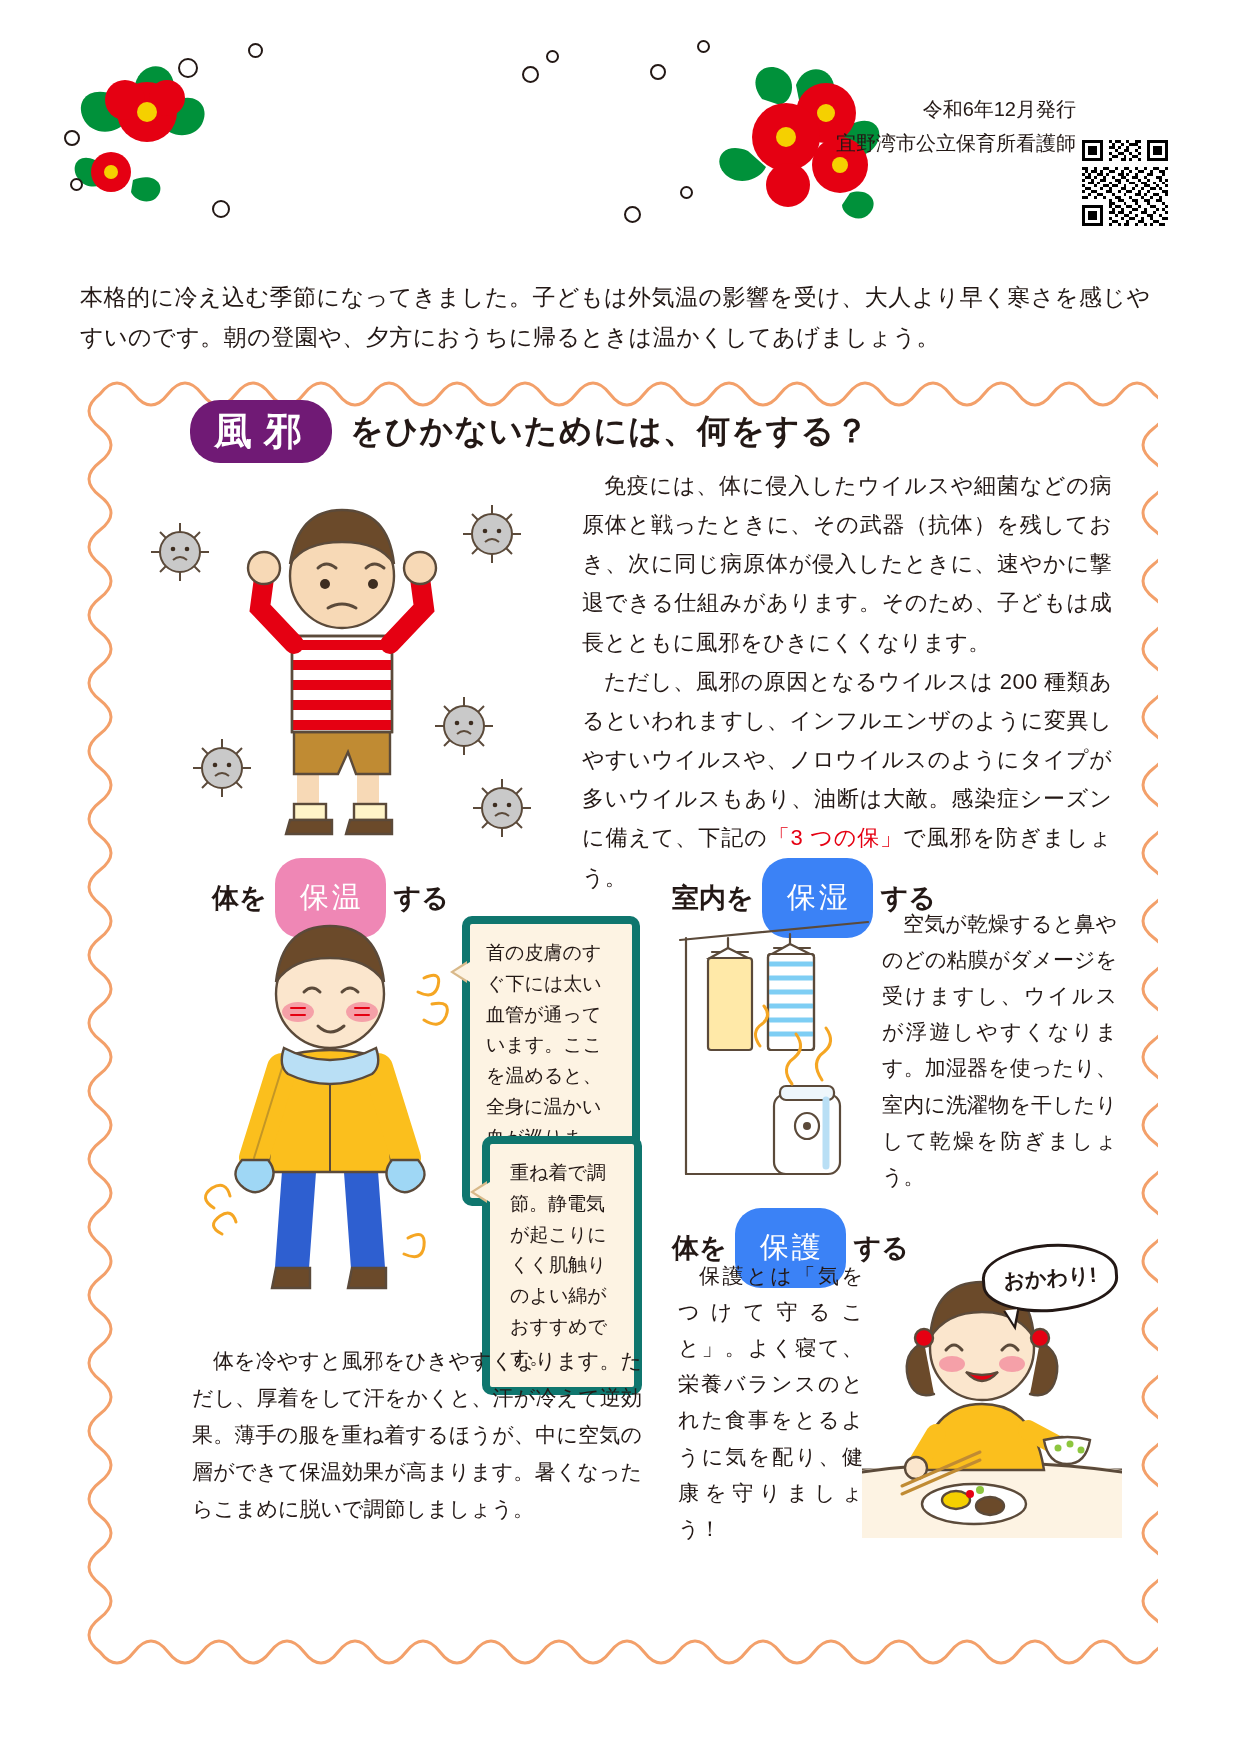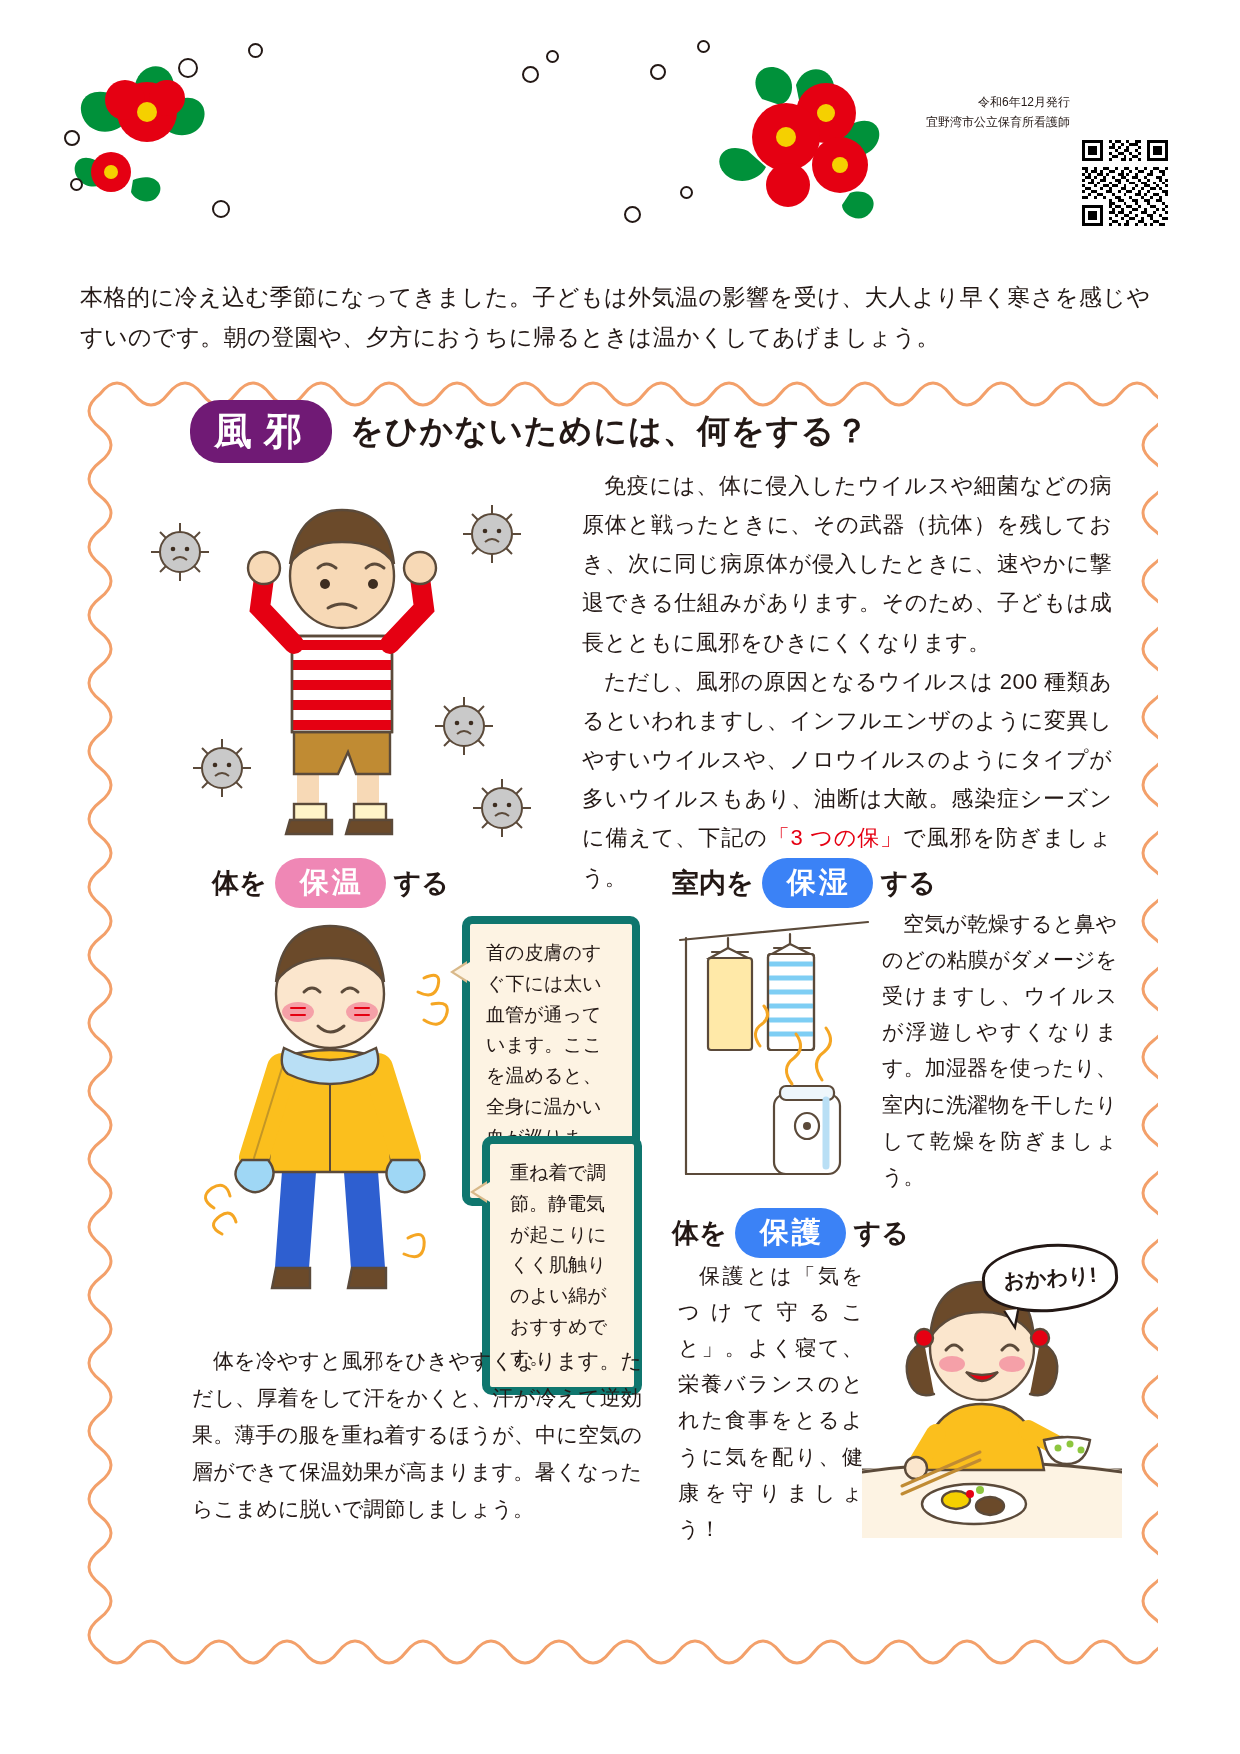--- a/index.html
+++ b/index.html
@@ -41,24 +41,24 @@
     color: #231815;
     white-space: nowrap;
   }
   .title-underline {
     margin-top: 18px;
     width: 400px;
     height: 22px;
   }
   .issue-info {
     position: absolute;
-    right: 170px;
+    right: 164px;
     top: 92px;
     text-align: right;
-    font-size: 12px;
+    font-size: 20px;
     line-height: 1.7;
     color: #231815;
   }
   .qr {
     position: absolute;
     right: 72px;
     top: 140px;
     width: 86px;
     height: 86px;
   }
@@ -157,22 +157,22 @@
     align-items: center;
     font-size: 27px;
     font-weight: bold;
     white-space: nowrap;
   }
   .pill {
     display: inline-block;
     border-radius: 26px;
     color: #fff;
     font-size: 29px;
-    font-weight: bold;
-    padding: 5px 22px;
+    font-weight: normal;
+    padding: 20px 22px;
     margin: 0 8px;
     letter-spacing: 3px;
     text-indent: 3px;
   }
   .pill-pink { background: #ef87b5; }
   .pill-blue { background: #3b82f6; }
   .pill-green { background: #3b82f6; }
 
   #head-hoon { left: 130px; top: 480px; }
   #head-hoshitsu { left: 590px; top: 480px; }

